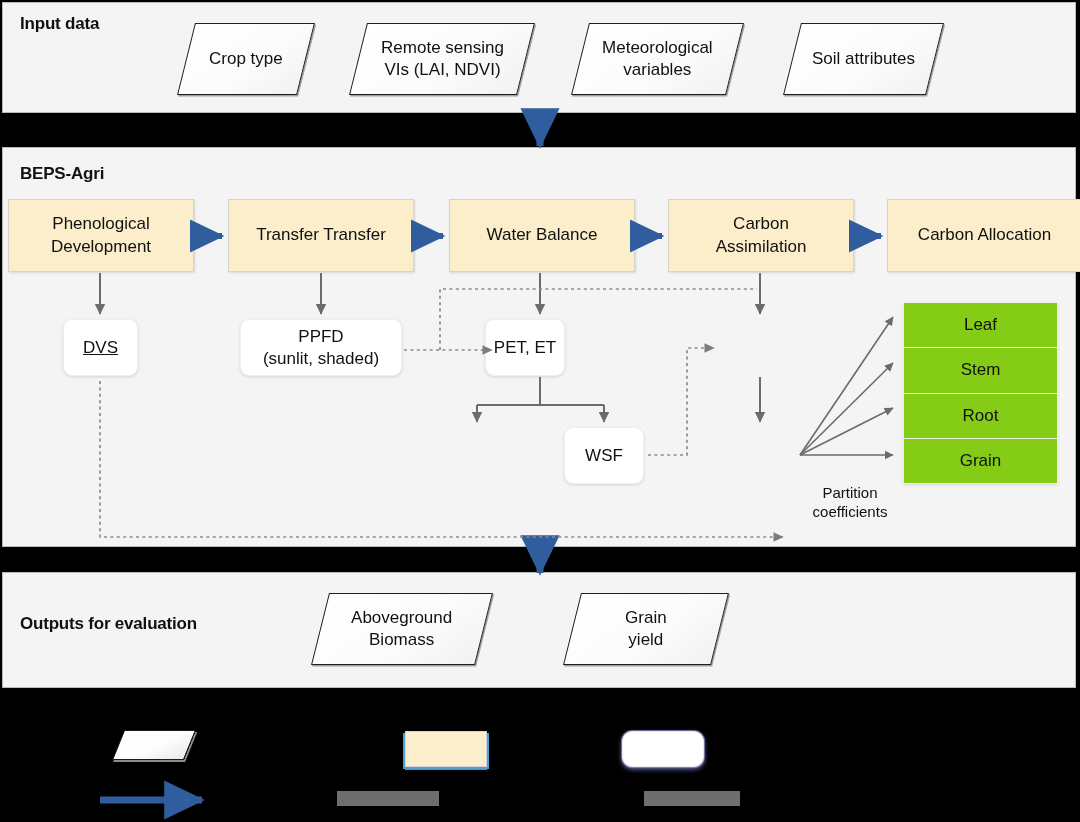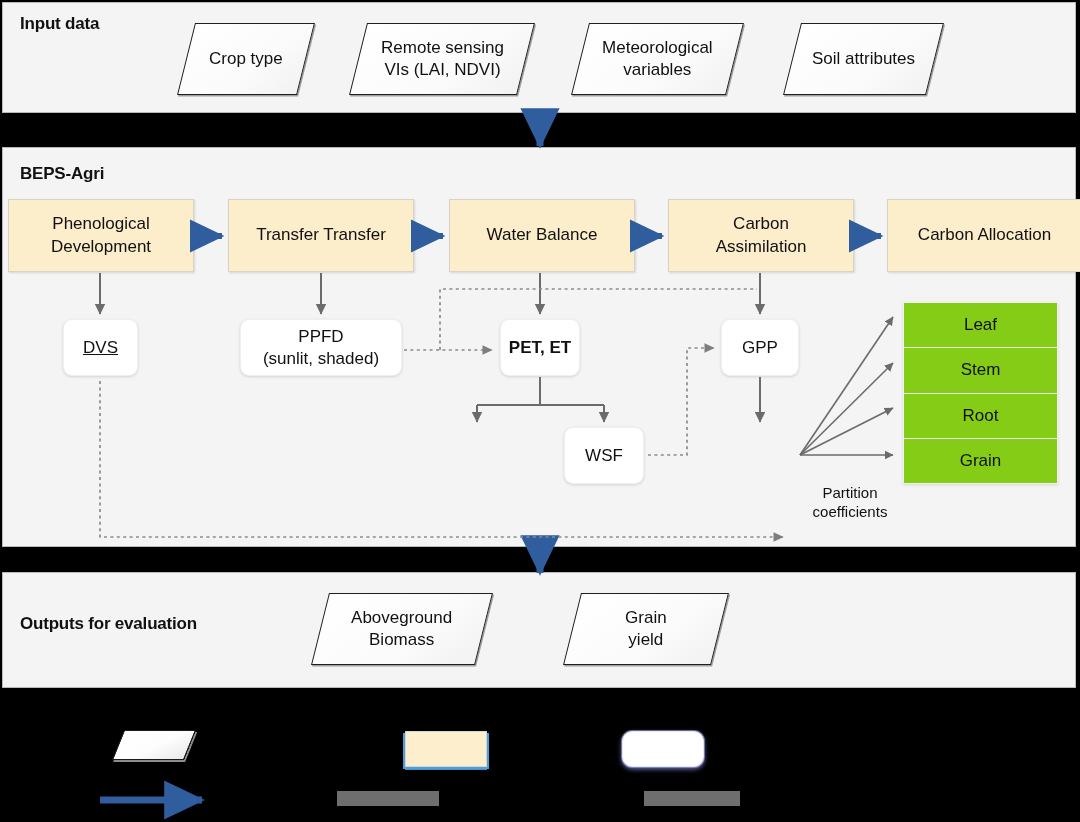--- a/index.html
+++ b/index.html
@@ -199,23 +199,22 @@
   <div class="stagebox" style="left:668px; top:199px; width:186px; height:73px;">Carbon
 Assimilation</div>
 
   <div class="stagebox" style="left:887px; top:199px; width:195px; height:73px;">Carbon Allocation</div>
 
   <div class="varbox" style="left:63px; top:319px; width:75px; height:57px;text-decoration:underline;">DVS</div>
 
   <div class="varbox" style="left:240px; top:319px; width:162px; height:57px;">PPFD
 (sunlit, shaded)</div>
 
-  <div class="varbox" style="left:500px; top:319px; width:80px; height:57px;font-weight:bold;">PET, ET</div>
-
-  <div class="varbox" style="left:721px; top:319px; width:78px; height:57px;">GPP</div>
+  <div class="varbox" style="left:485px; top:319px; width:80px; height:57px;">PET, ET</div>
+
 
 
   <div class="varbox" style="left:564px; top:427px; width:80px; height:57px;">WSF</div>
 
 
   <div id="partition-table">
     <div class="prow">Leaf</div>
     <div class="prow">Stem</div>
     <div class="prow">Root</div>
     <div class="prow">Grain</div>

